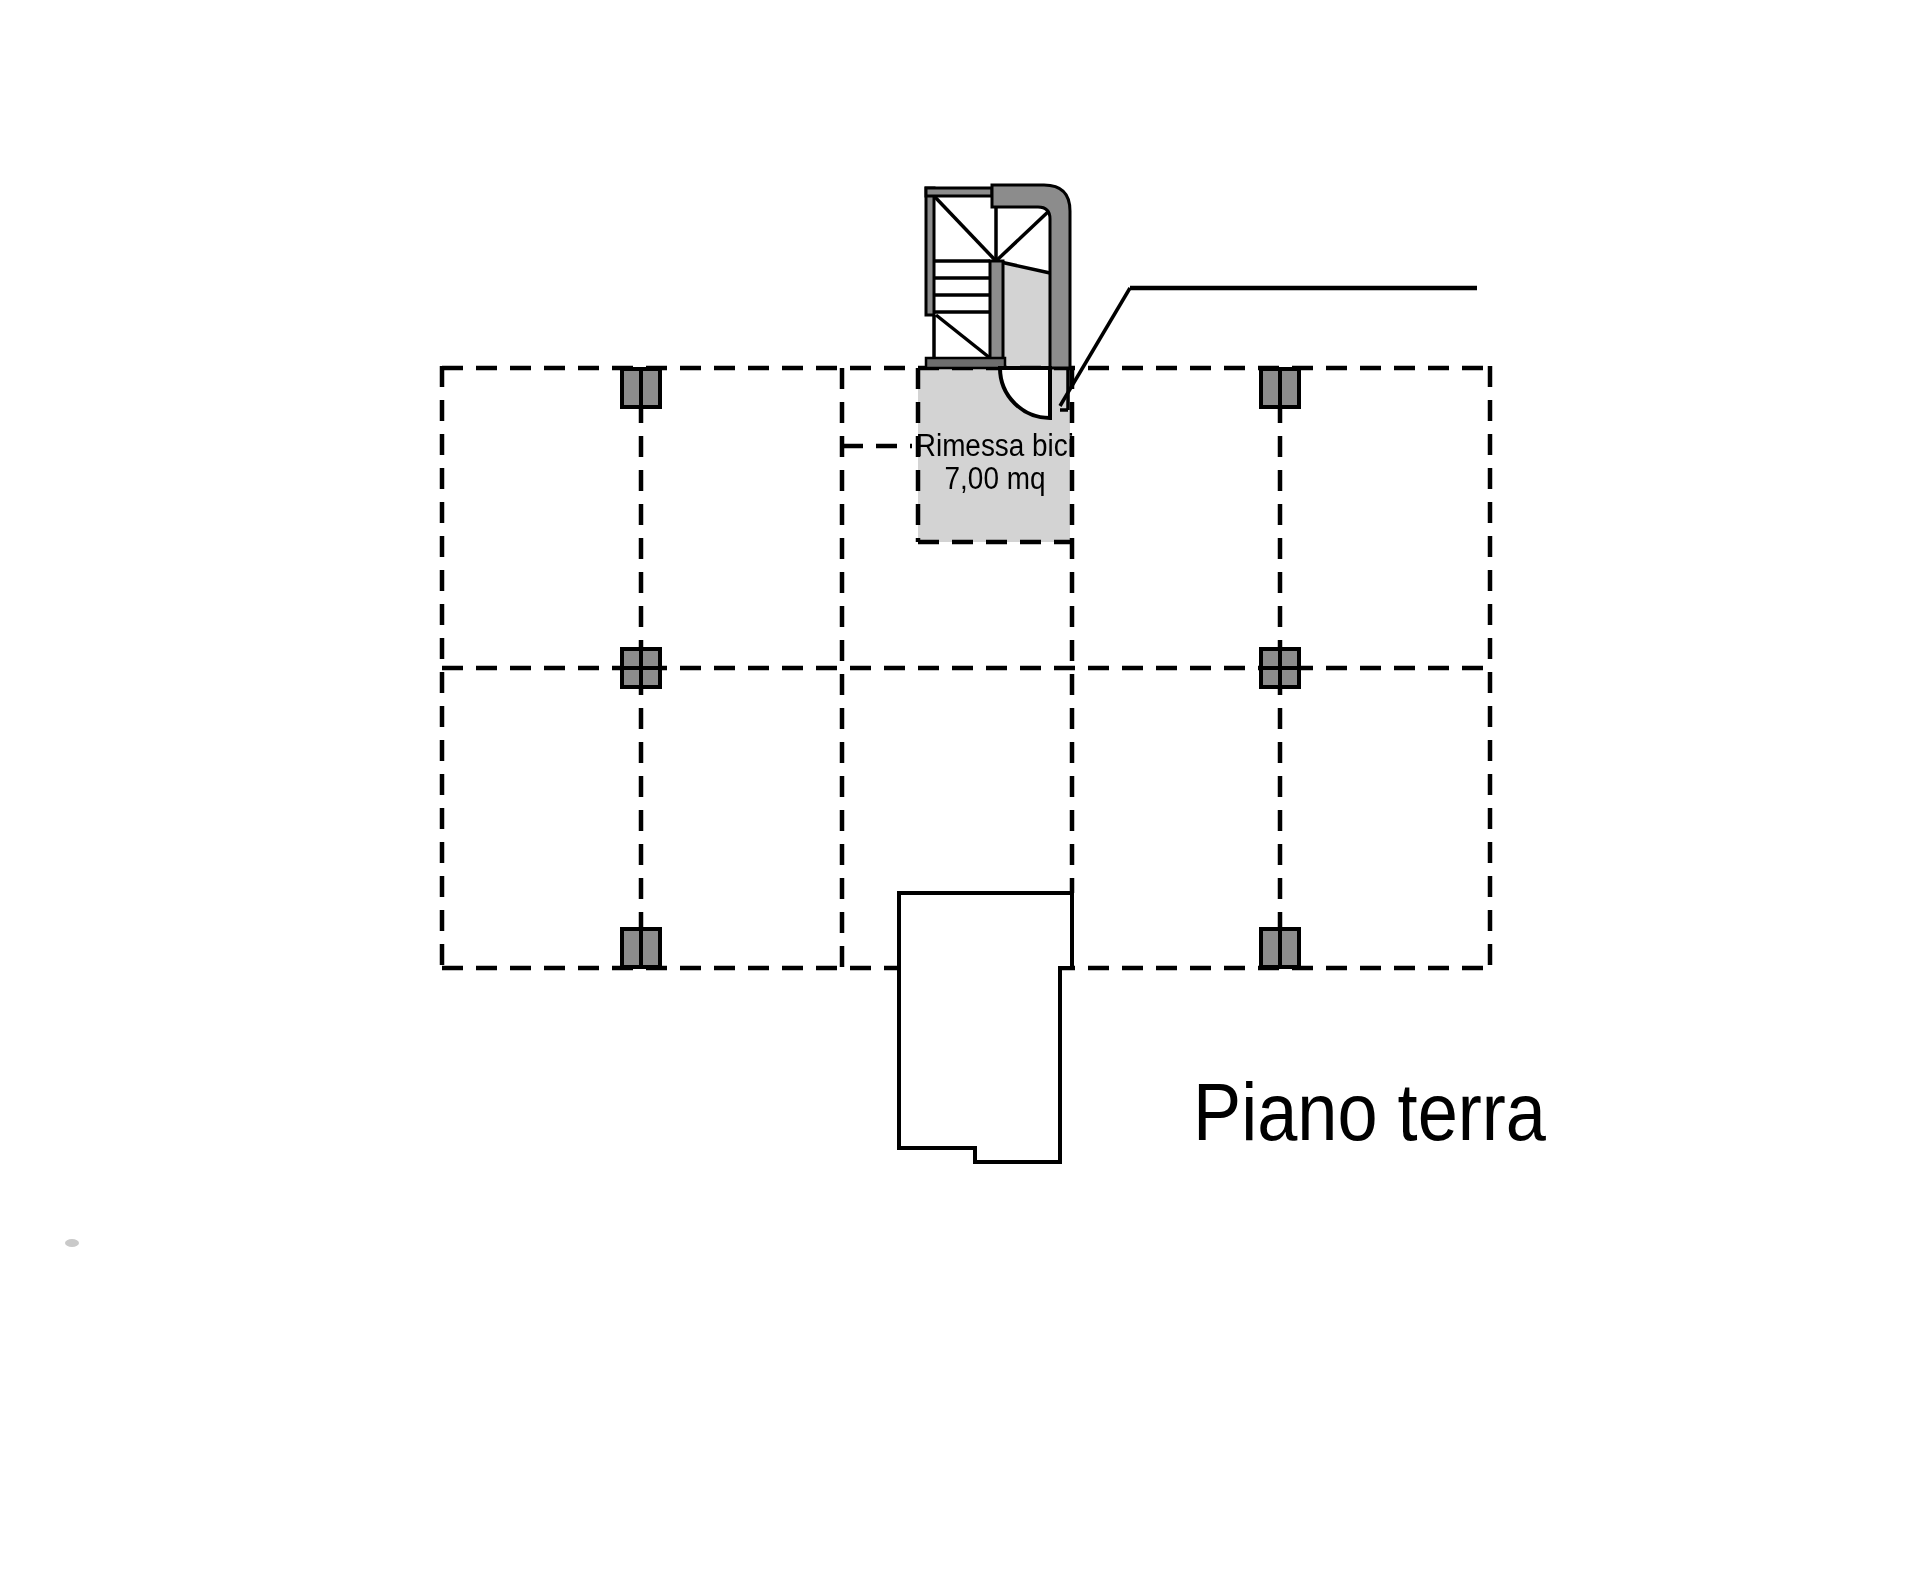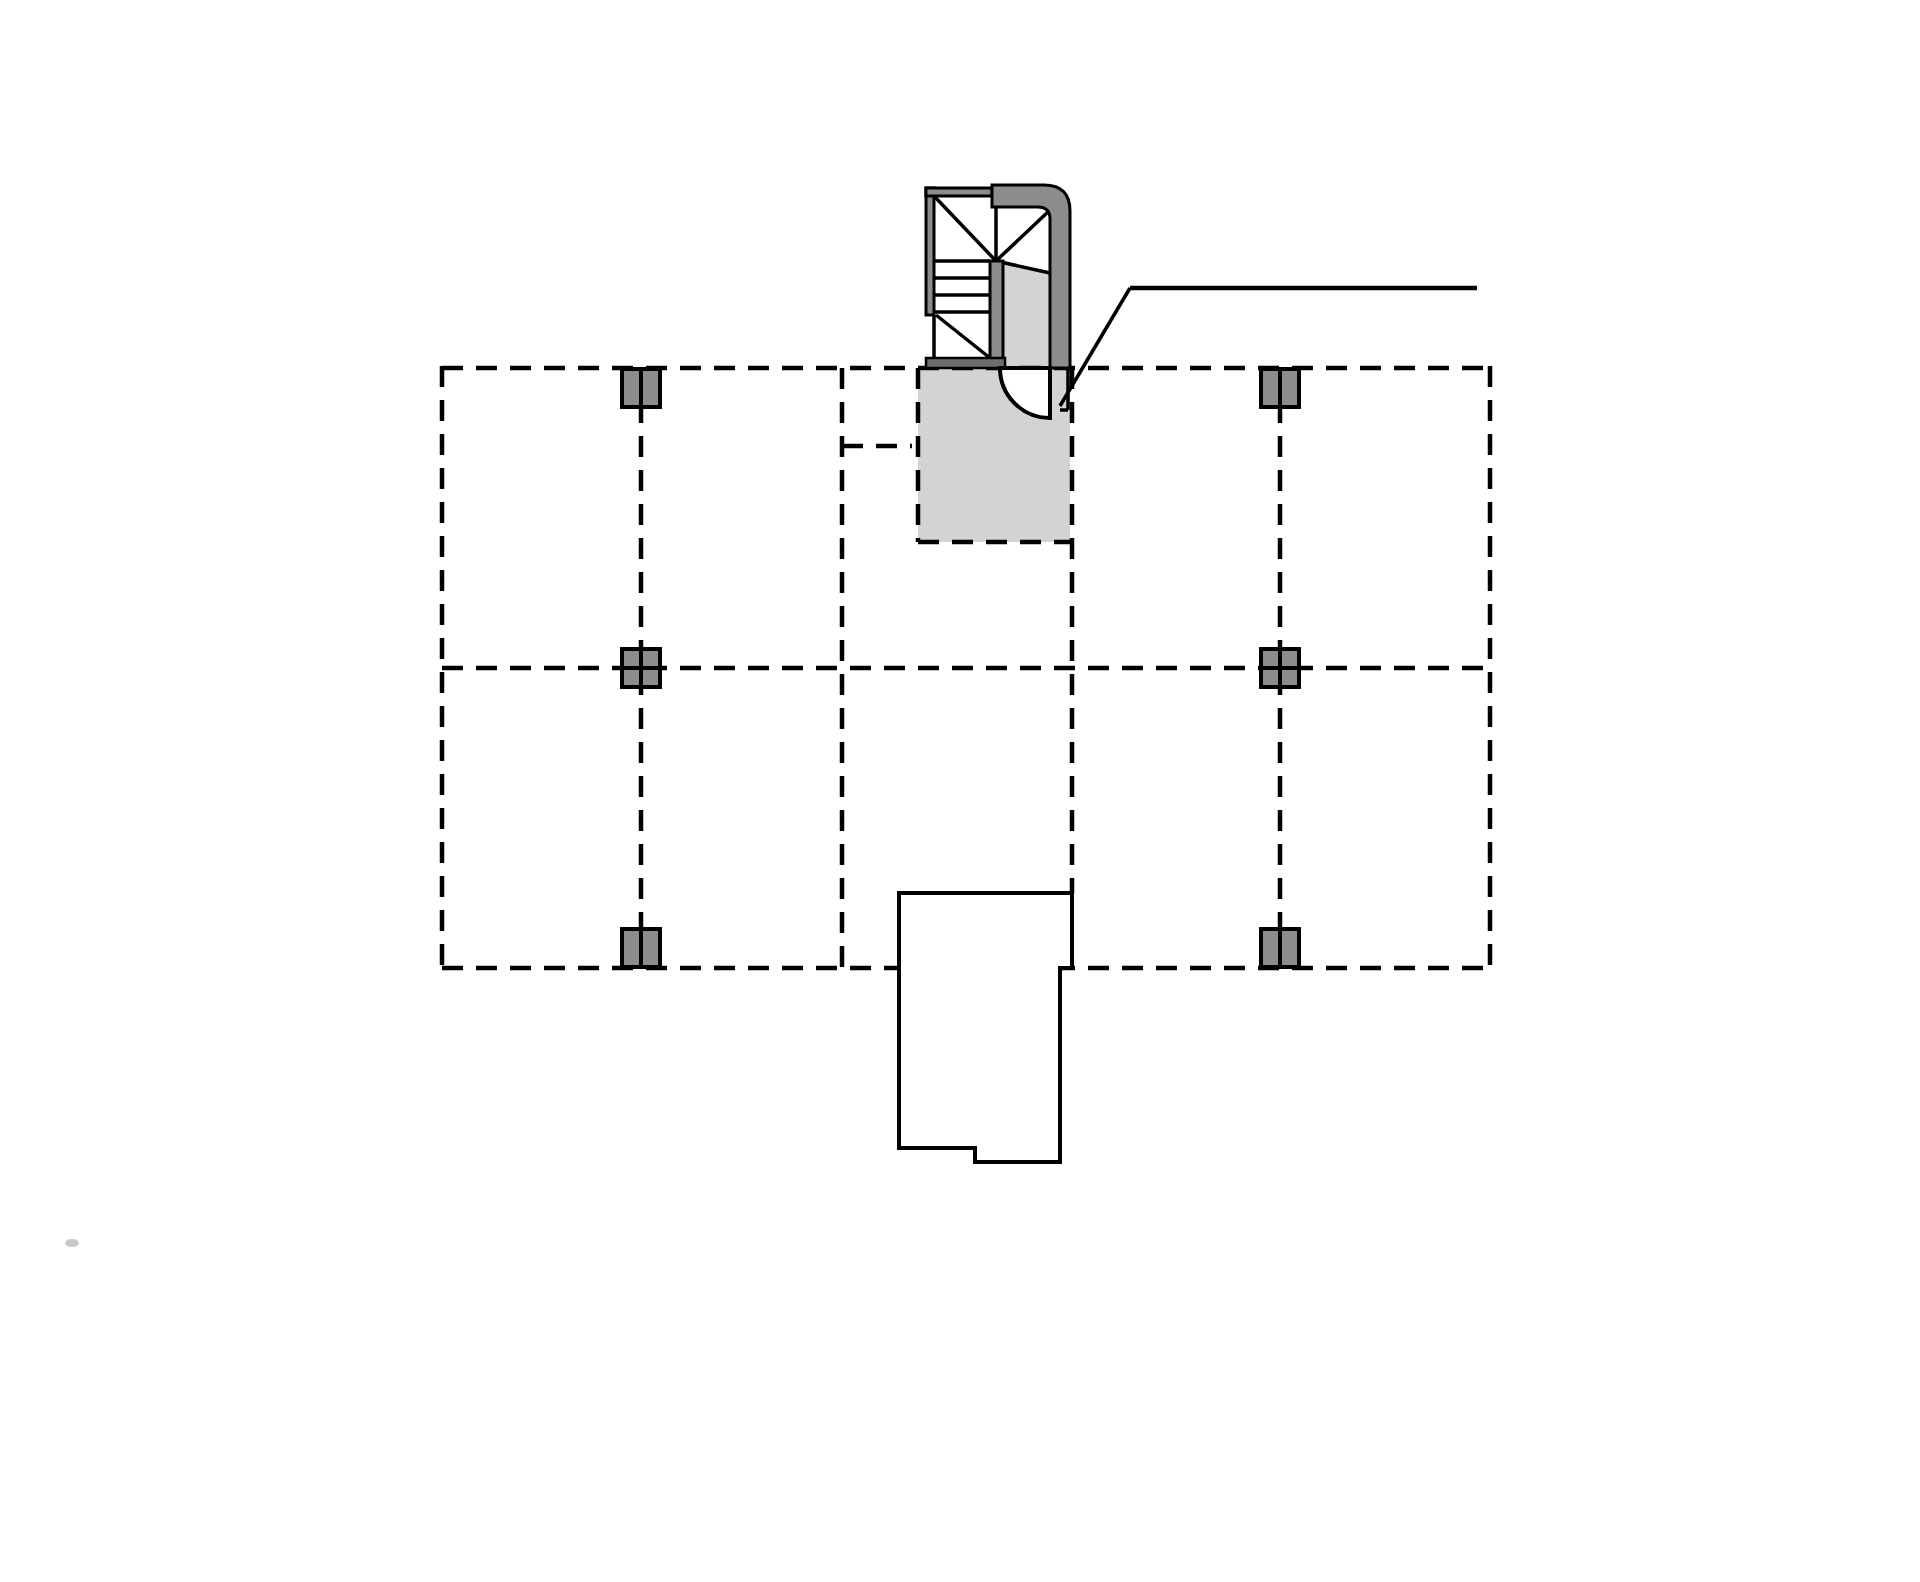--- a/index.html
+++ b/index.html
@@ -122,16 +122,23 @@
     </g>
 
     <g stroke="#000000" fill="none">
       <line x1="1130" y1="288" x2="1060" y2="406" stroke-width="3.5"></line>
       <line x1="1130" y1="288" x2="1477" y2="288" stroke-width="4.5"></line>
     </g>
 
     <ellipse cx="72" cy="1243" rx="7" ry="4" stroke="none" fill="#c9c9c9"></ellipse>
   </svg>
 
+  <div class="label label-room">
+    <span class="squeeze">Rimessa bici</span><br>
+    <span class="squeeze">7,00 mq</span>
+  </div>
 
 
+  <div class="label label-title">
+    <span class="squeeze-left">Piano terra</span>
+  </div>
 
 </div>
 
 </body></html>

